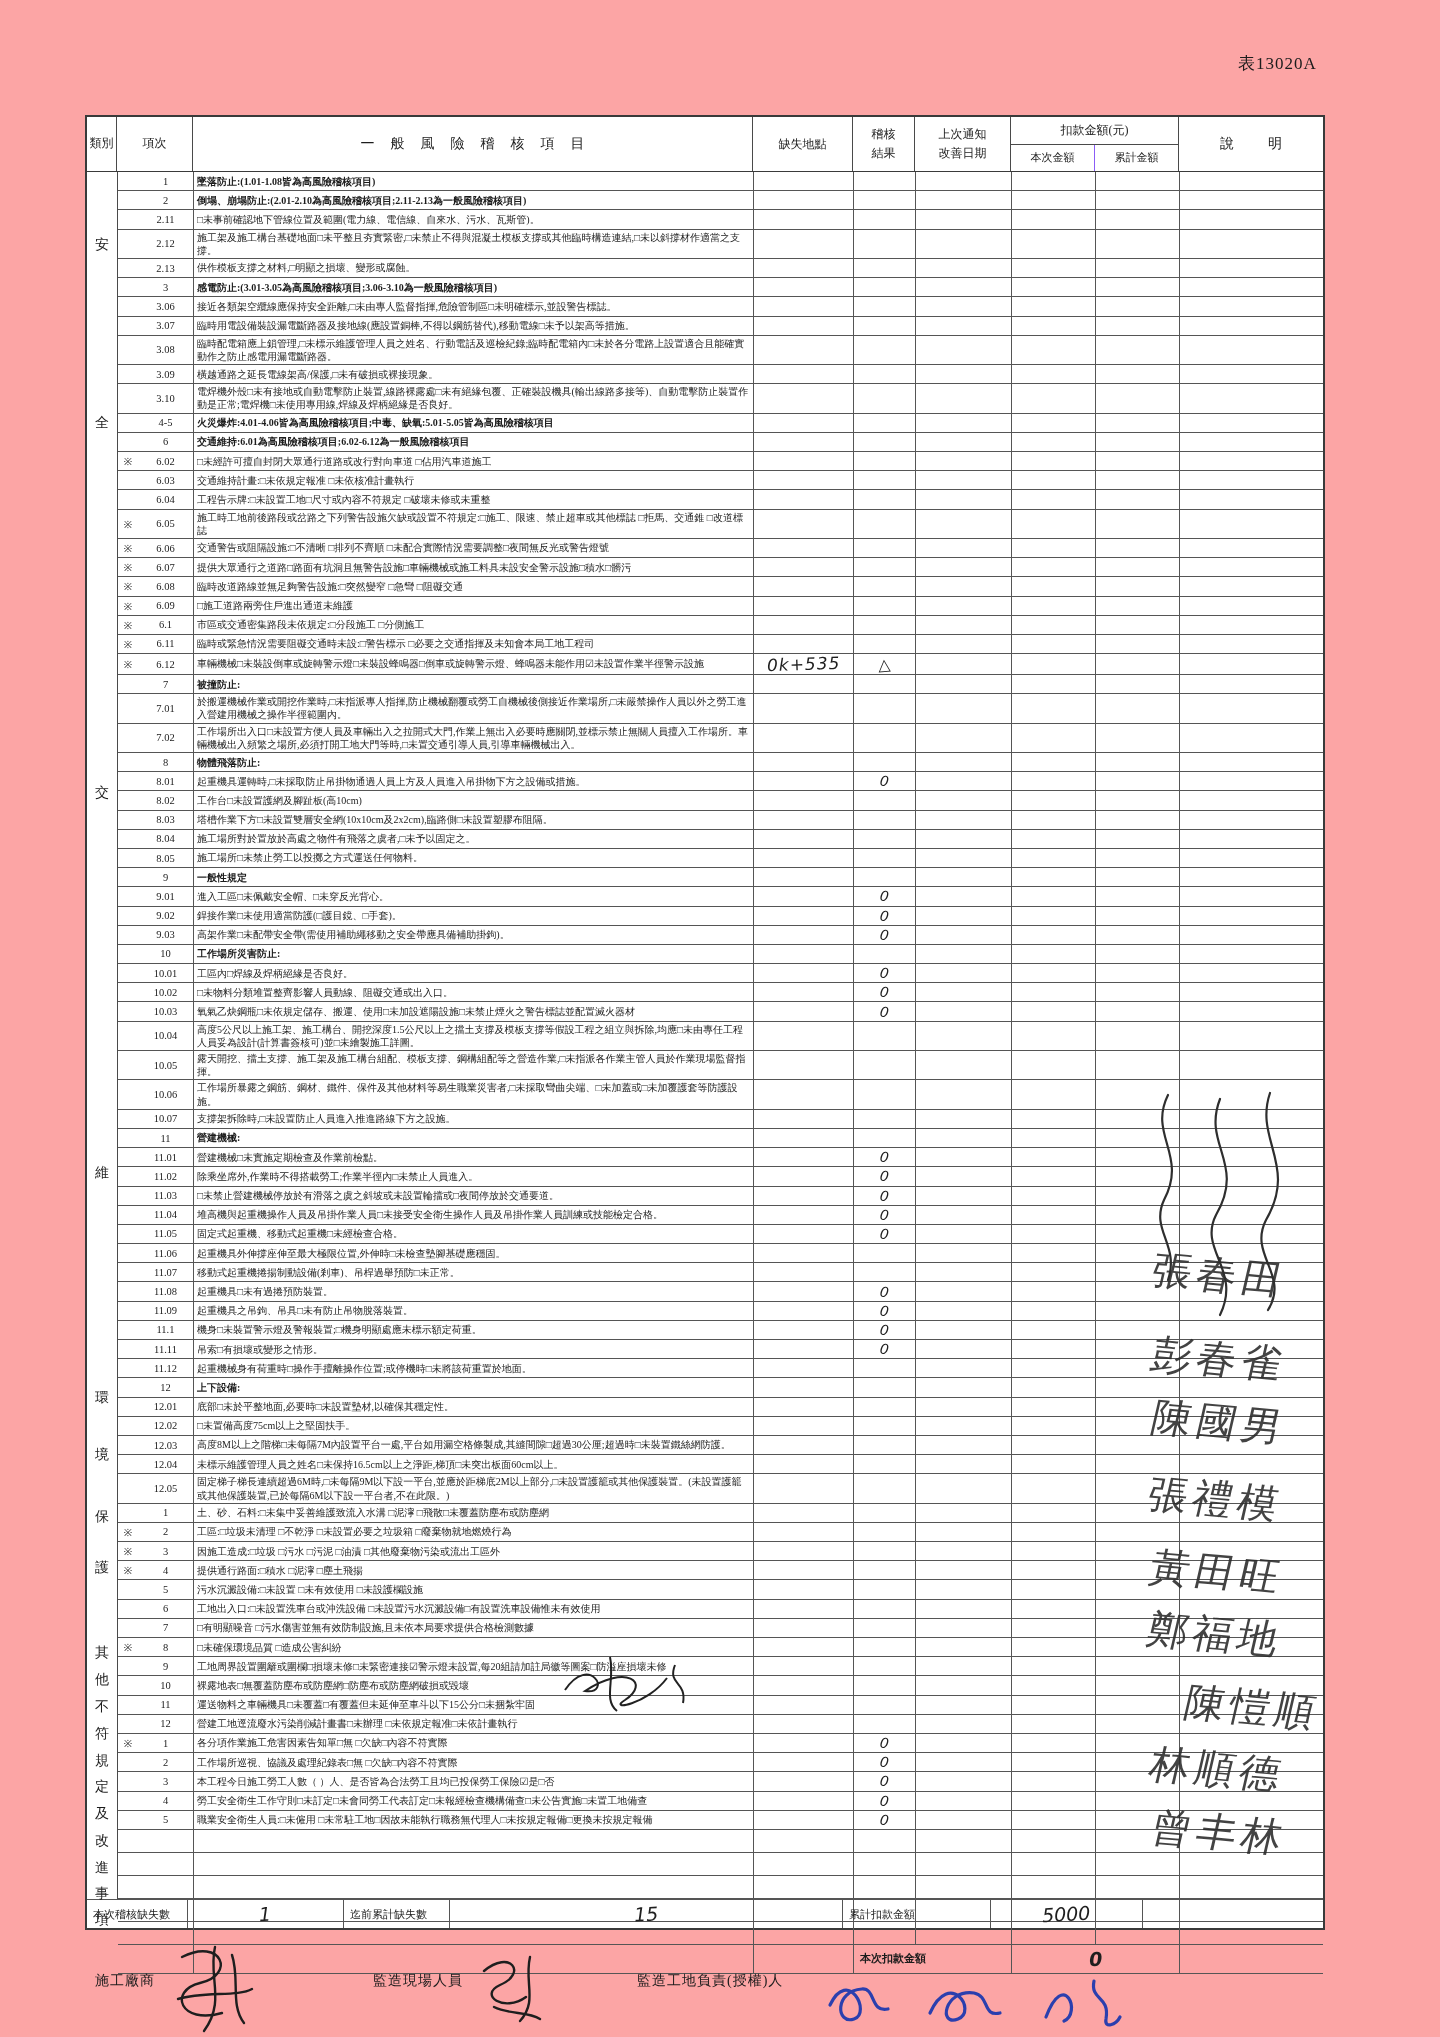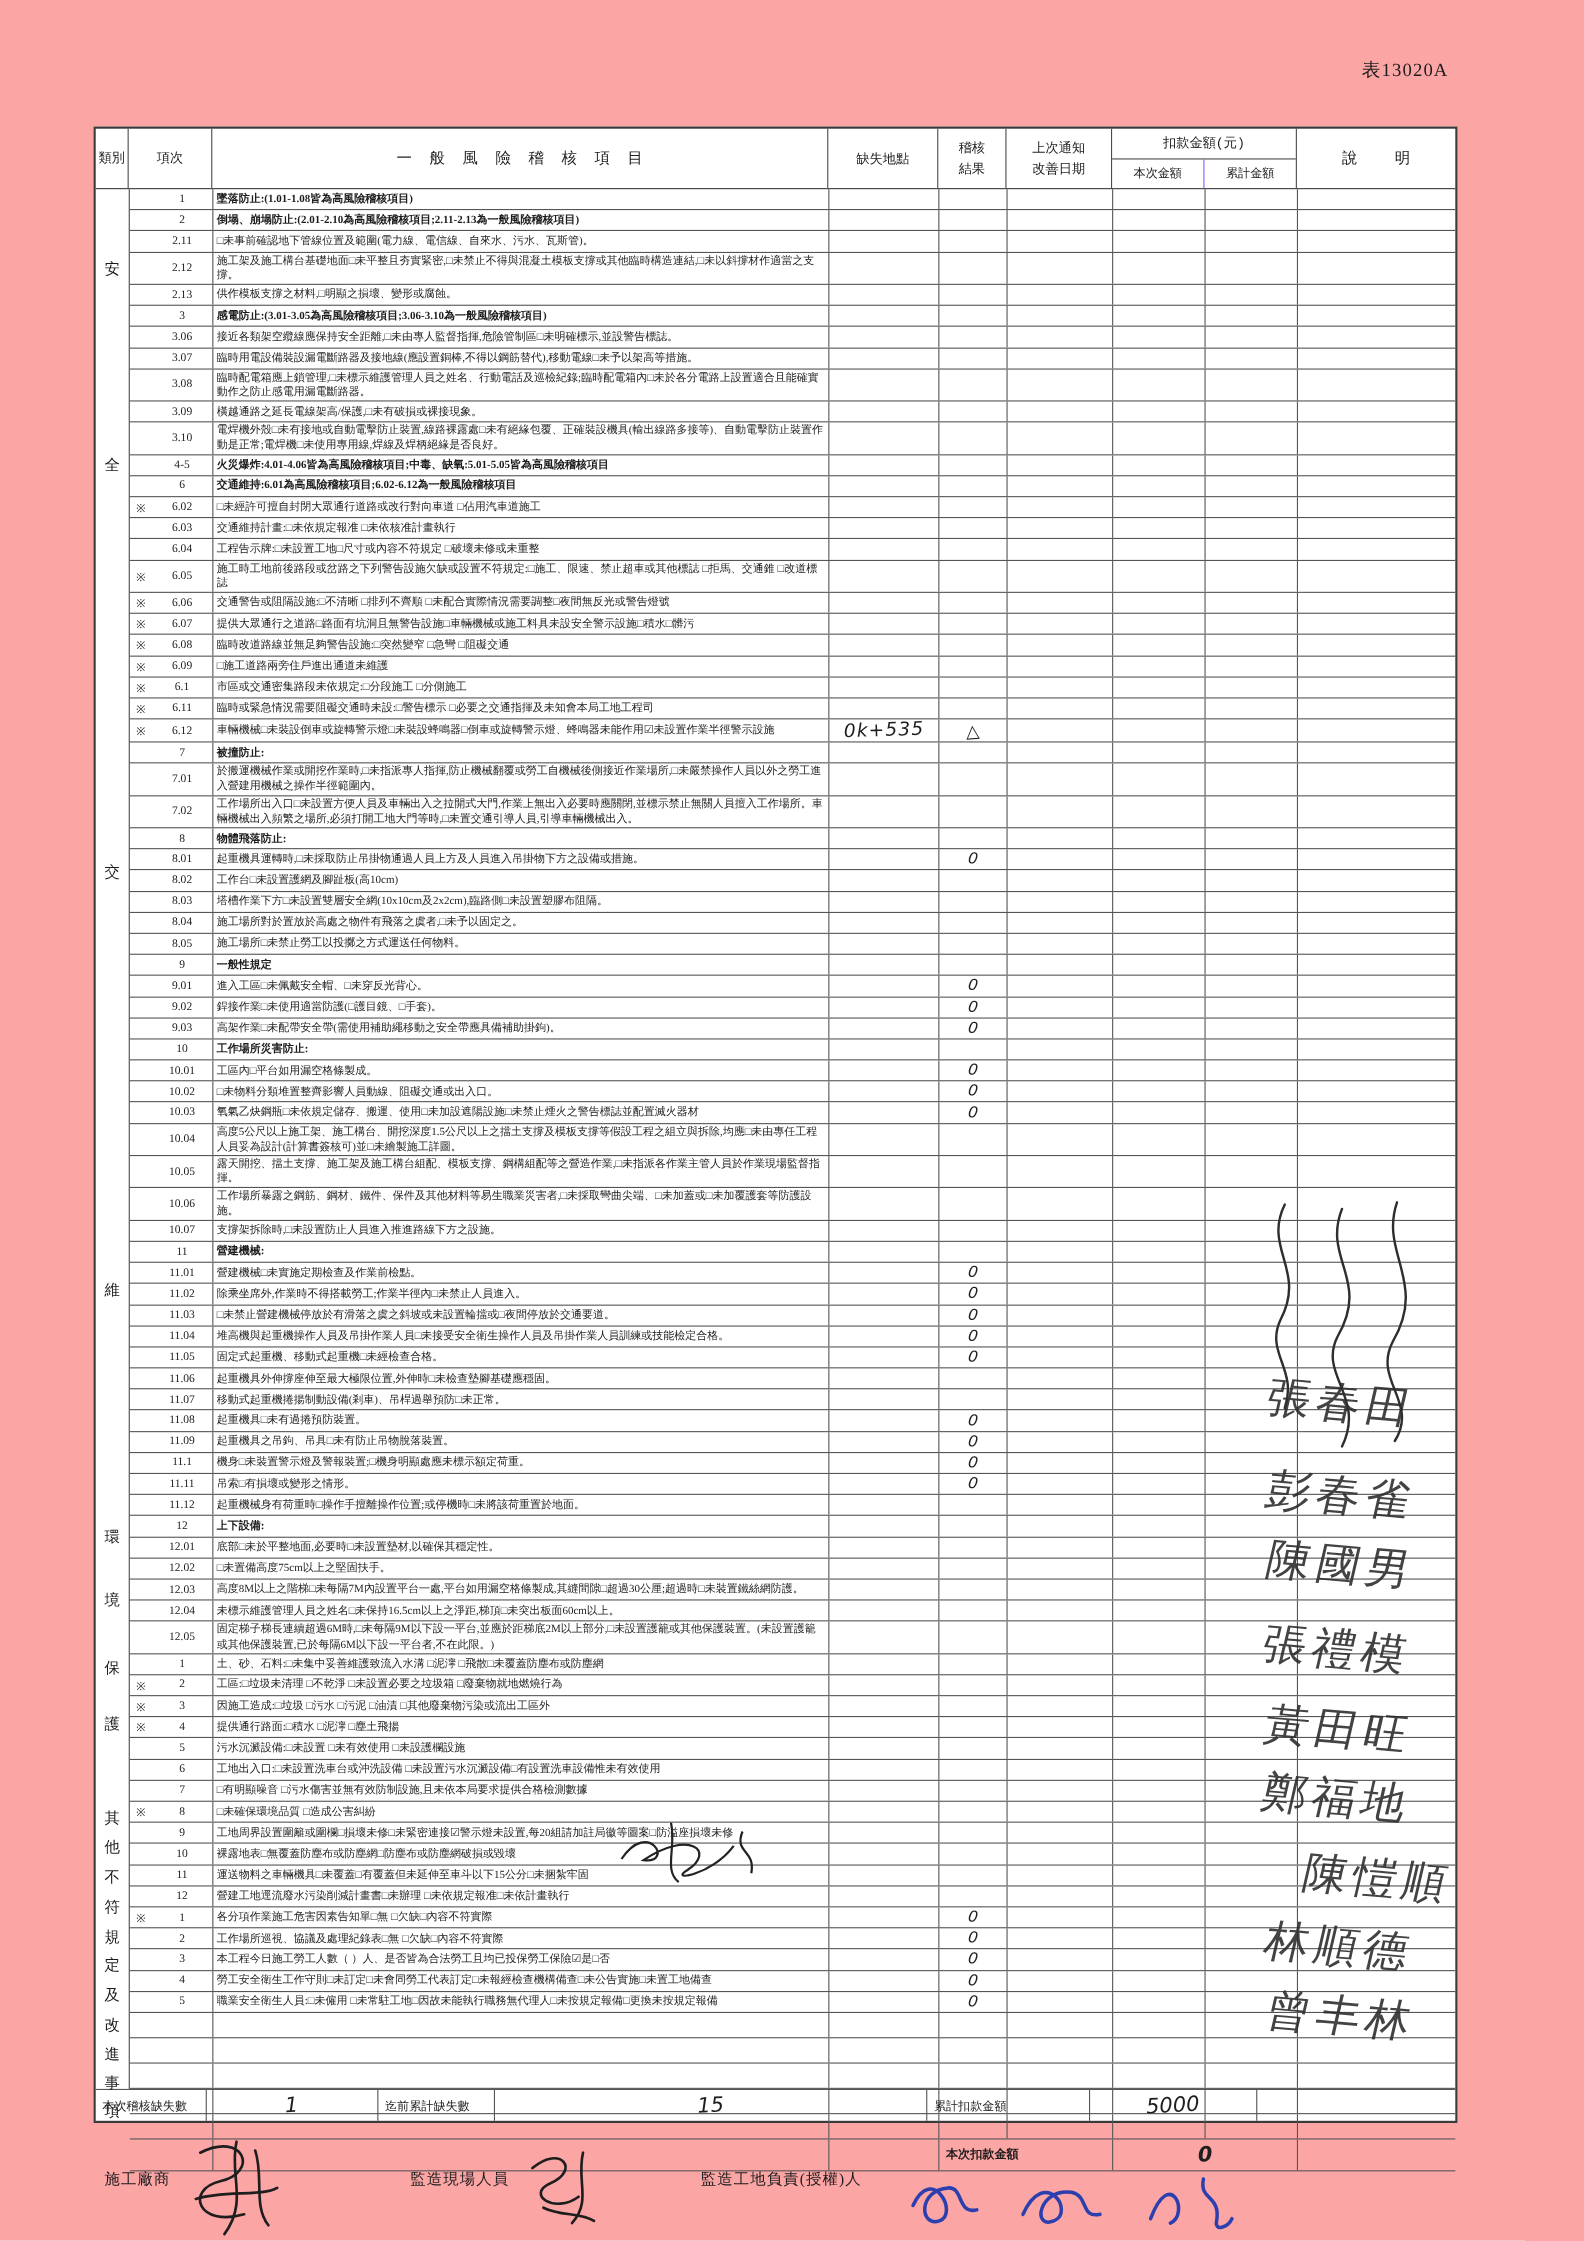--- a/index.html
+++ b/index.html
@@ -10,21 +10,21 @@
   .tbl{position:absolute;left:85px;top:115px;width:1240px;height:1815px;
        border:2px solid #3a3a3a;box-sizing:border-box;display:flex;flex-direction:column;background:#fff;}
   .thead{display:grid;grid-template-columns:30px 76px 560px 100px 62px 96px 168px 1fr;
          height:54px;flex:0 0 54px;border-bottom:1.5px solid #3a3a3a;font-size:12px;}
   .th{border-right:1px solid #4a4a4a;display:flex;align-items:center;justify-content:center;text-align:center;}
   .th:last-child{border-right:none;}
   .wrap2{display:inline-block;width:2.15em;line-break:anywhere;text-align:center;line-height:1.6;}
   .wrap4{display:inline-block;width:4.3em;line-break:anywhere;text-align:center;line-height:1.6;}
   .th-item{letter-spacing:16px;font-size:14px;padding-left:16px;}
   .th-note{letter-spacing:34px;font-size:14px;padding-left:34px;}
-  .th-deduct{flex-direction:column;align-items:stretch;padding:0;font-family:Liberation Mono, monospace;}
+  .th-deduct{flex-direction:column;align-items:stretch;padding:0;}
   .th-deduct .dtop{flex:1;display:flex;align-items:center;justify-content:center;border-bottom:1px solid #4a4a4a;}
   .th-deduct .dbot{flex:1;display:flex;}
   .th-deduct .dbot span{flex:1;display:flex;align-items:center;justify-content:center;font-size:11px;}
   .th-deduct .dbot span:first-child{border-right:1px solid #8b5cf6;}
   
   .tbody{display:flex;flex:1 1 auto;min-height:0;}
   .catstrip{position:relative;flex:0 0 30px;border-right:1px solid #4a4a4a;}
   .catchar{position:absolute;left:0;width:100%;text-align:center;font-size:14px;transform:translateY(-50%);}
   .rows{flex:1 1 auto;display:flex;flex-direction:column;min-width:0;}
   .row{display:grid;grid-template-columns:76px 560px 100px 62px 96px 84px 84px 1fr;
@@ -835,21 +835,21 @@
             <div class="c"></div>
             <div class="c"></div>
             <div class="c"></div>
           </div>
           <div class="row">
             <div class="c idxc">
               <span class="star"></span>
               <span class="num">10.01</span>
             </div>
             <div class="c">
-              <span class="itemtxt">工區內□平台如用漏空格條製成。</span>
+              <span class="itemtxt">工區內□焊線及焊柄絕緣是否良好。</span>
             </div>
             <div class="c locc">
               <span class="hw hw-loc"></span>
             </div>
             <div class="c resc">
               <span class="hw hw-mark">0</span>
             </div>
             <div class="c"></div>
             <div class="c"></div>
             <div class="c"></div>

